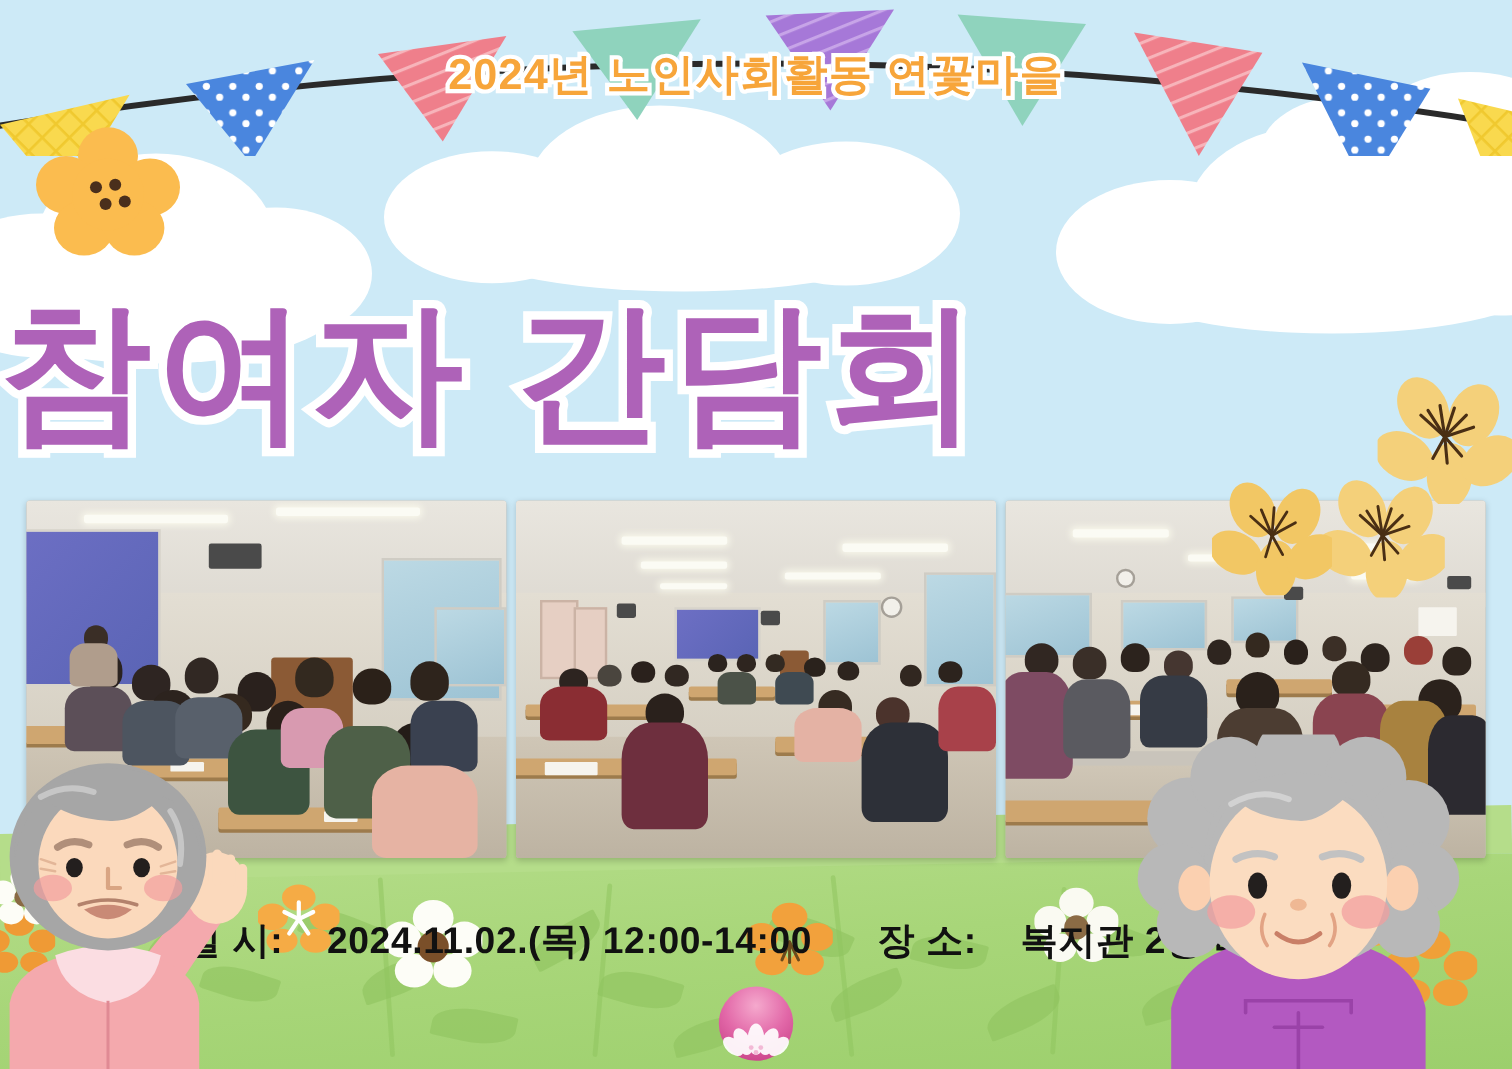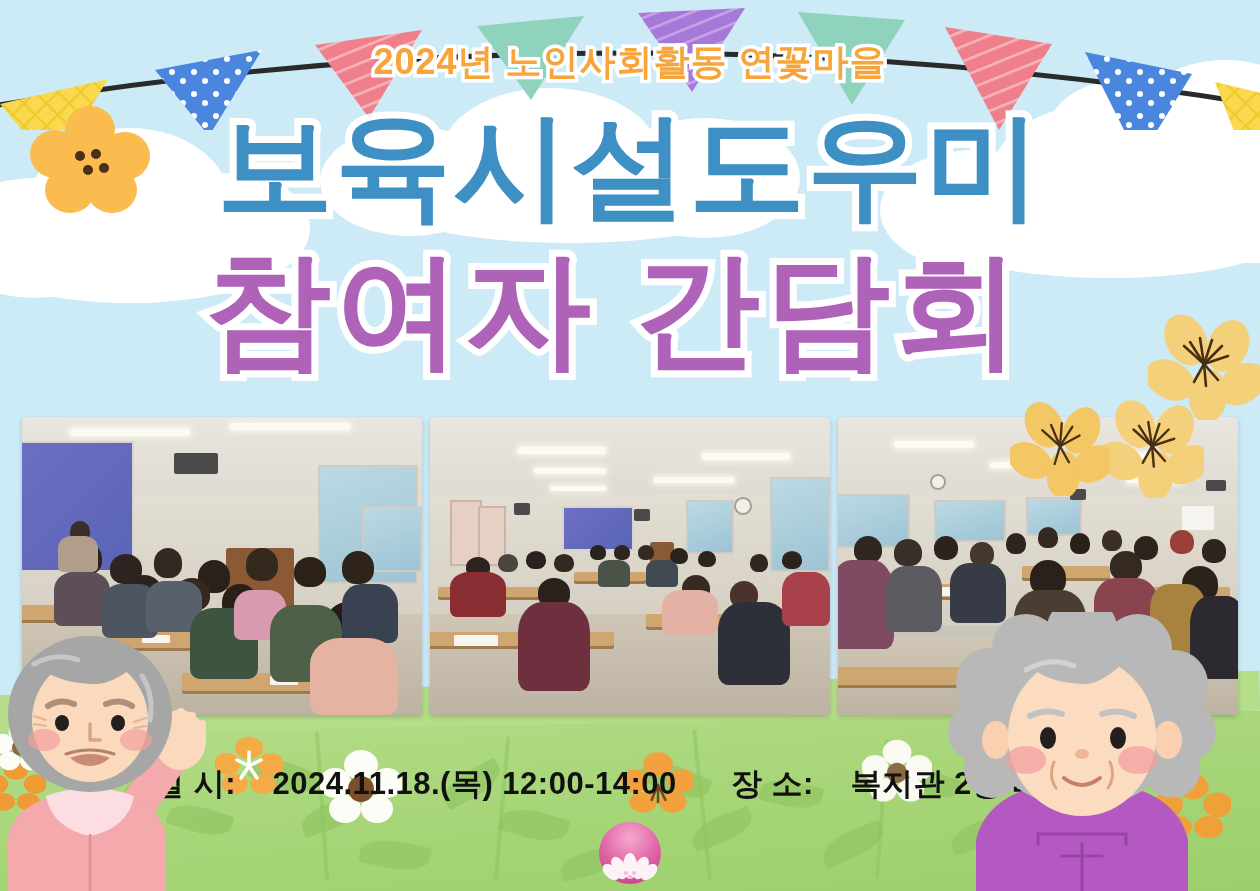--- a/index.html
+++ b/index.html
@@ -33,21 +33,21 @@
   }
   .title-1 {
     position:absolute; left:0; top:100px; width:1260px;
     text-align:center; font-size:116px; font-weight:bold;
     color:#3d8fc4; letter-spacing:2px; line-height:1.15;
     -webkit-text-stroke:14px #ffffff; paint-order:stroke fill;
     z-index:30;
   }
   .title-2 {
     position:absolute; left:0; top:238px; width:1024px;
-    text-align:right; font-size:126px; font-weight:bold;
+    text-align:left; font-size:126px; font-weight:bold;
     color:#ae62b8; letter-spacing:4px; line-height:1.15;
     -webkit-text-stroke:14px #ffffff; paint-order:stroke fill;
     z-index:30;
   }
 
   
   .photo-strip {
     position:absolute; left:22px; top:417px;
     width:1216px; height:298px;
     display:flex; gap:8px; z-index:20;
@@ -280,21 +280,20 @@
         <path d="M56 52 L46 28"></path>
         <path d="M56 52 L58 26"></path>
       <path d="M56 52 L70 30"></path>
         <path d="M56 52 L78 40"></path>
         <path d="M56 52 L50 72"></path>
       <path d="M56 52 L66 70"></path>
     </g>
   </svg>
 
   <div class="supertitle">2024년 노인사회활동 연꽃마을</div>
-  <div class="title-1">보육시설도우미</div>
   <div class="title-2">참여자 간담회</div>
 
   <div class="photo-strip">
 
     <div class="photo">
       <div class="ph-ceiling"></div>
       <div class="ph-wall"></div>
       <div class="ph-floor"></div>
       <div class="ph-light" style="left:12%;top:4%;width:30%;height:2.5%;"></div>
       <div class="ph-light" style="left:52%;top:2%;width:30%;height:2.5%;"></div>
@@ -533,21 +532,21 @@
           <ellipse cx="25" cy="60" rx="16" ry="14"></ellipse>
         <ellipse cx="57" cy="60" rx="16" ry="14"></ellipse>
       </g>
       <circle cx="41" cy="40" r="12" fill="#8b6b45"></circle>
     </svg>
   </div>
 
   <div class="info-row">
     <span>일 시:</span>
     <span>&nbsp;&nbsp;</span>
-    <span>2024.11.18.(목) 12:00-14:00</span>
+    <span>2024.11.02.(목) 12:00-14:00</span>
     <span class="gap"></span>
     <span>장 소:</span>
     <span>&nbsp;&nbsp;</span>
     <span>복지관 2층 배움방</span>
   </div>
 
   <div class="logo-wrap">
     <div class="logo-mark">
       <svg viewBox="0 0 62 62" style="position:absolute;left:0;top:0;width:62px;height:62px;">
         <g fill="#ffffff" opacity=".92">

